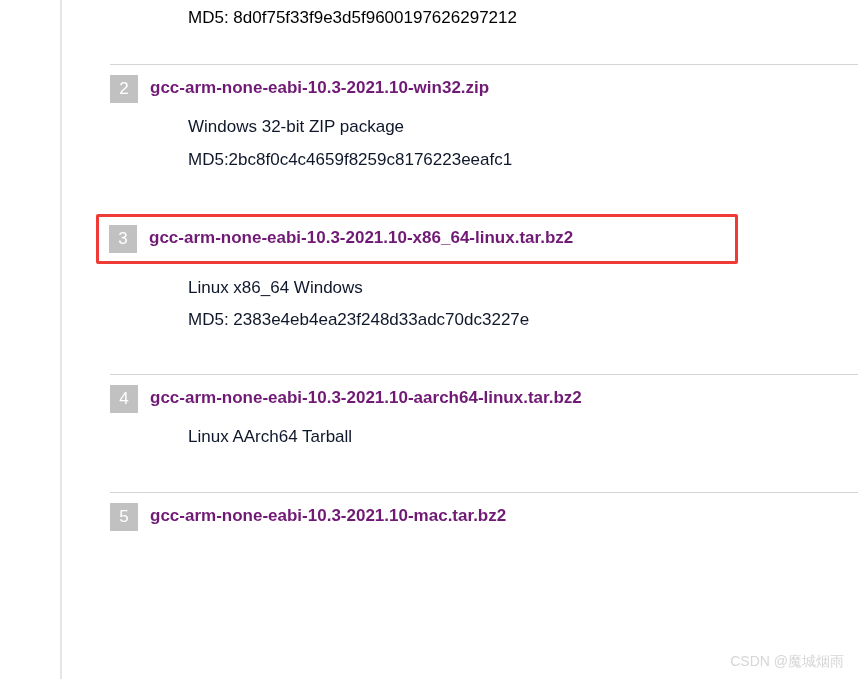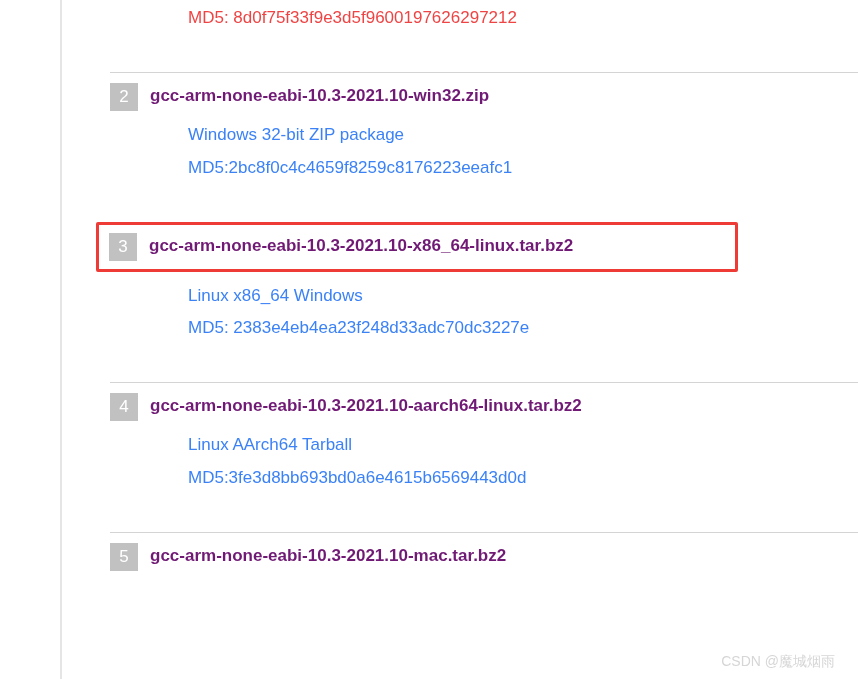--- a/index.html
+++ b/index.html
@@ -57,50 +57,50 @@
       font-weight: 600;
       text-decoration: none;
       cursor: pointer;
       padding-top: 3px;
     }
     .entry-details {
       padding-left: 78px;
       padding-top: 8px;
     }
     .detail-line {
-      color: #3b82f6;
+      color: #0f172a;
       font-size: 17px;
       line-height: 1.9;
     }
     .first-md5 {
       padding-left: 78px;
-      color: #ef4444;
+      color: #000000;
       font-size: 17px;
       line-height: 1.9;
-      margin-bottom: 28px;
+      margin-bottom: 20px;
       padding-top: 2px;
     }
     .highlighted {
       position: relative;
     }
     .highlighted .entry-header {
       border: 3px solid #ef3b36;
       border-radius: 2px;
       padding: 8px 10px;
       margin-left: -14px;
       margin-right: 120px;
       border-top: 3px solid #ef3b36;
     }
     .highlighted .entry-details {
       padding-left: 78px;
     }
     .watermark {
       position: absolute;
       bottom: 8px;
-      right: 23px;
+      right: 14px;
       color: #d6d6d6;
       font-size: 14px;
       font-weight: 400;
     }
   </style>
 </head>
 <body>
 
 <div class="left-line"></div>
 
@@ -127,21 +127,20 @@
           <div class="detail-line">MD5: 2383e4eb4ea23f248d33adc70dc3227e</div>
         </div>
       </div>
       <div class="entry">
         <div class="entry-header">
           <div class="number-badge">4</div>
           <a class="download-link">gcc-arm-none-eabi-10.3-2021.10-aarch64-linux.tar.bz2</a>
         </div>
         <div class="entry-details">
           <div class="detail-line">Linux AArch64 Tarball</div>
-          <div class="detail-line">MD5:3fe3d8bb693bd0a6e4615b6569443d0d</div>
         </div>
       </div>
       <div class="entry">
         <div class="entry-header">
           <div class="number-badge">5</div>
           <a class="download-link">gcc-arm-none-eabi-10.3-2021.10-mac.tar.bz2</a>
         </div>
       </div>
       <div class="entry"></div>
     </div>

